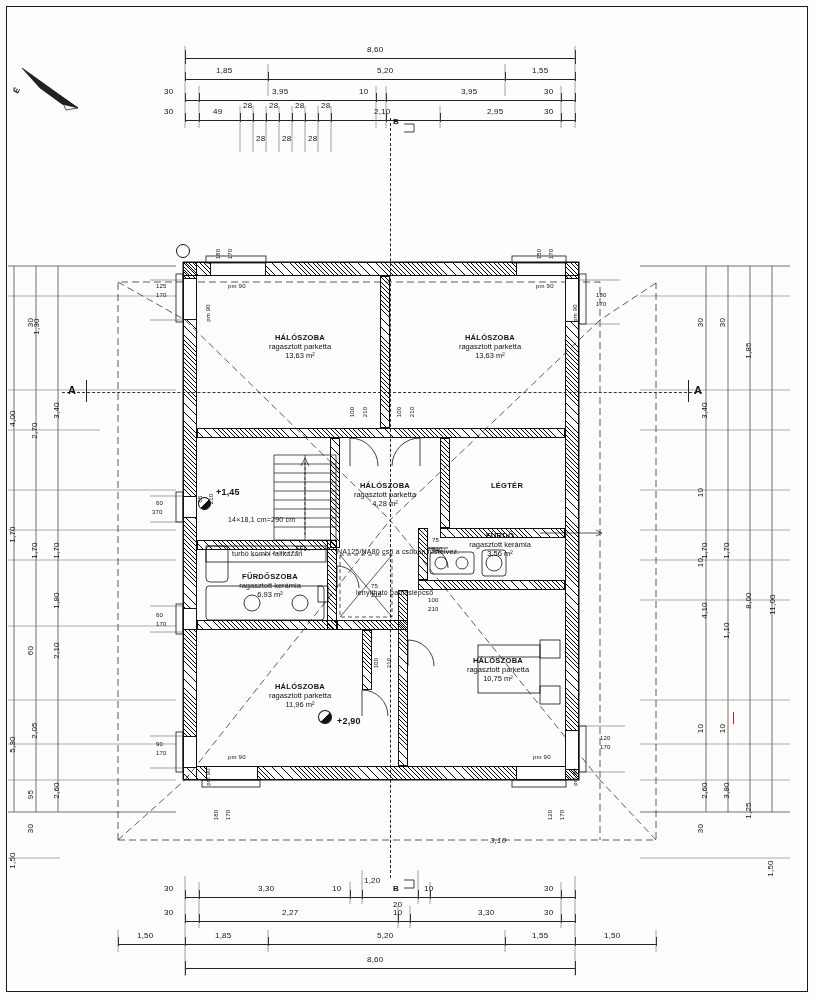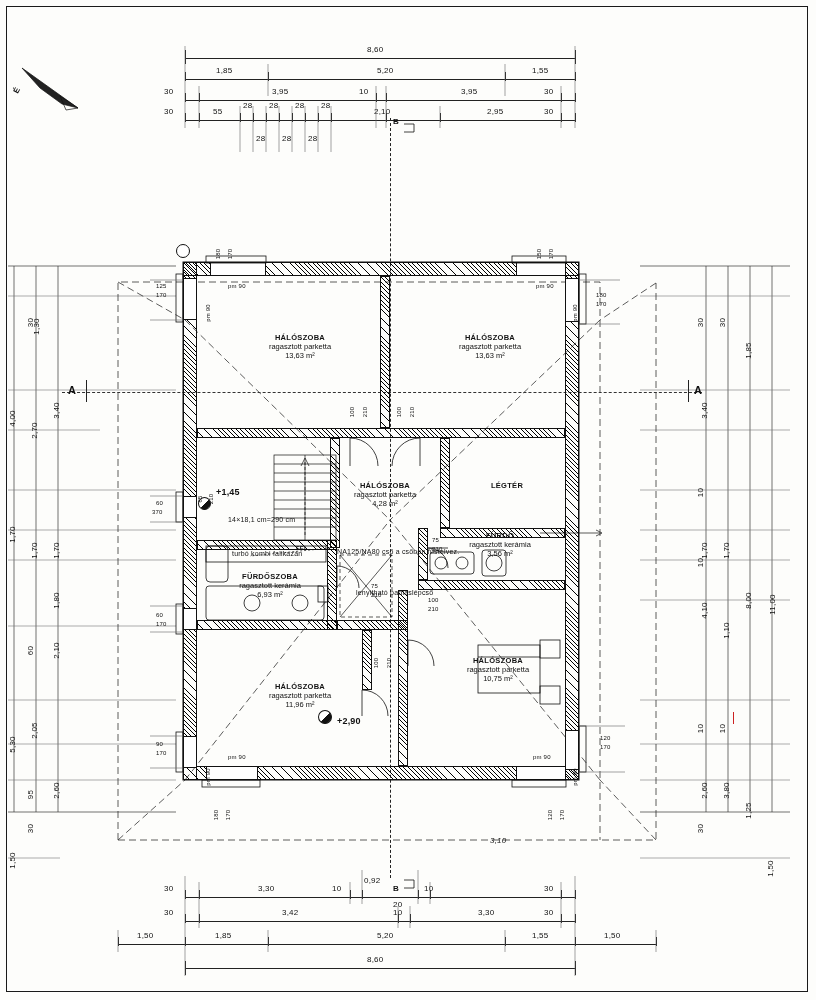--- a/index.html
+++ b/index.html
@@ -90,21 +90,21 @@
   <div class="dimtick" style="left:279px;top:113px;"></div>
   <div class="dimtick" style="left:292px;top:113px;"></div>
   <div class="dimtick" style="left:305px;top:113px;"></div>
   <div class="dimtick" style="left:318px;top:113px;"></div>
   <div class="dimtick" style="left:331px;top:113px;"></div>
   <div class="dimtick" style="left:386px;top:113px;"></div>
   <div class="dimtick" style="left:440px;top:113px;"></div>
   <div class="dimtick" style="left:561px;top:113px;"></div>
   <div class="dimtick" style="left:575px;top:113px;"></div>
   <div class="lbl" style="left:164px;top:107px;">30</div>
-  <div class="lbl" style="left:213px;top:107px;">55</div>
+  <div class="lbl" style="left:213px;top:107px;">49</div>
   <div class="lbl" style="left:243px;top:101px;">28</div>
   <div class="lbl" style="left:269px;top:101px;">28</div>
   <div class="lbl" style="left:295px;top:101px;">28</div>
   <div class="lbl" style="left:321px;top:101px;">28</div>
   <div class="lbl" style="left:374px;top:107px;">2,10</div>
   <div class="lbl" style="left:487px;top:107px;">2,95</div>
   <div class="lbl" style="left:544px;top:107px;">30</div>
 
   <div class="lbl" style="left:256px;top:134px;">28</div>
   <div class="lbl" style="left:282px;top:134px;">28</div>
@@ -512,34 +512,34 @@
   <div class="dimtick" style="left:199px;top:890px;"></div>
   <div class="dimtick" style="left:350px;top:890px;"></div>
   <div class="dimtick" style="left:362px;top:890px;"></div>
   <div class="dimtick" style="left:418px;top:890px;"></div>
   <div class="dimtick" style="left:430px;top:890px;"></div>
   <div class="dimtick" style="left:561px;top:890px;"></div>
   <div class="dimtick" style="left:575px;top:890px;"></div>
   <div class="lbl" style="left:164px;top:884px;">30</div>
   <div class="lbl" style="left:258px;top:884px;">3,30</div>
   <div class="lbl" style="left:332px;top:884px;">10</div>
-  <div class="lbl" style="left:364px;top:876px;">0,92</div>
+  <div class="lbl" style="left:364px;top:876px;">1,20</div>
   <div class="lbl" style="left:424px;top:884px;">10</div>
   <div class="lbl" style="left:490px;top:836px;font-style:italic;">3,10</div>
   <div class="lbl" style="left:544px;top:884px;">30</div>
 
   <div class="dimline" style="left:185px;top:921px;width:390px;"></div>
   <div class="dimtick" style="left:185px;top:914px;"></div>
   <div class="dimtick" style="left:199px;top:914px;"></div>
   <div class="dimtick" style="left:398px;top:914px;"></div>
   <div class="dimtick" style="left:410px;top:914px;"></div>
   <div class="dimtick" style="left:561px;top:914px;"></div>
   <div class="dimtick" style="left:575px;top:914px;"></div>
   <div class="lbl" style="left:164px;top:908px;">30</div>
-  <div class="lbl" style="left:282px;top:908px;">3,42</div>
+  <div class="lbl" style="left:282px;top:908px;">2,27</div>
   <div class="lbl" style="left:393px;top:900px;">20</div>
   <div class="lbl" style="left:393px;top:908px;">10</div>
   <div class="lbl" style="left:478px;top:908px;">3,30</div>
   <div class="lbl" style="left:544px;top:908px;">30</div>
 
   <div class="dimline" style="left:118px;top:944px;width:538px;"></div>
   <div class="dimtick" style="left:118px;top:937px;"></div>
   <div class="dimtick" style="left:185px;top:937px;"></div>
   <div class="dimtick" style="left:268px;top:937px;"></div>
   <div class="dimtick" style="left:505px;top:937px;"></div>

